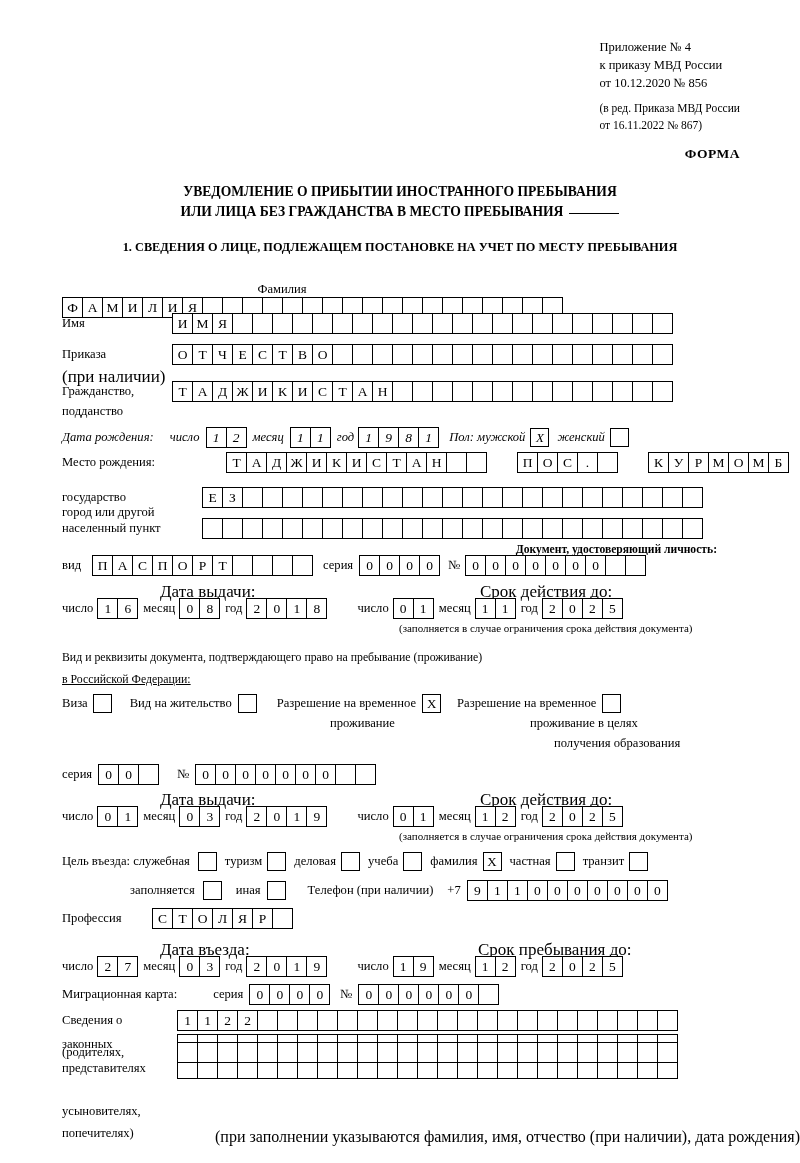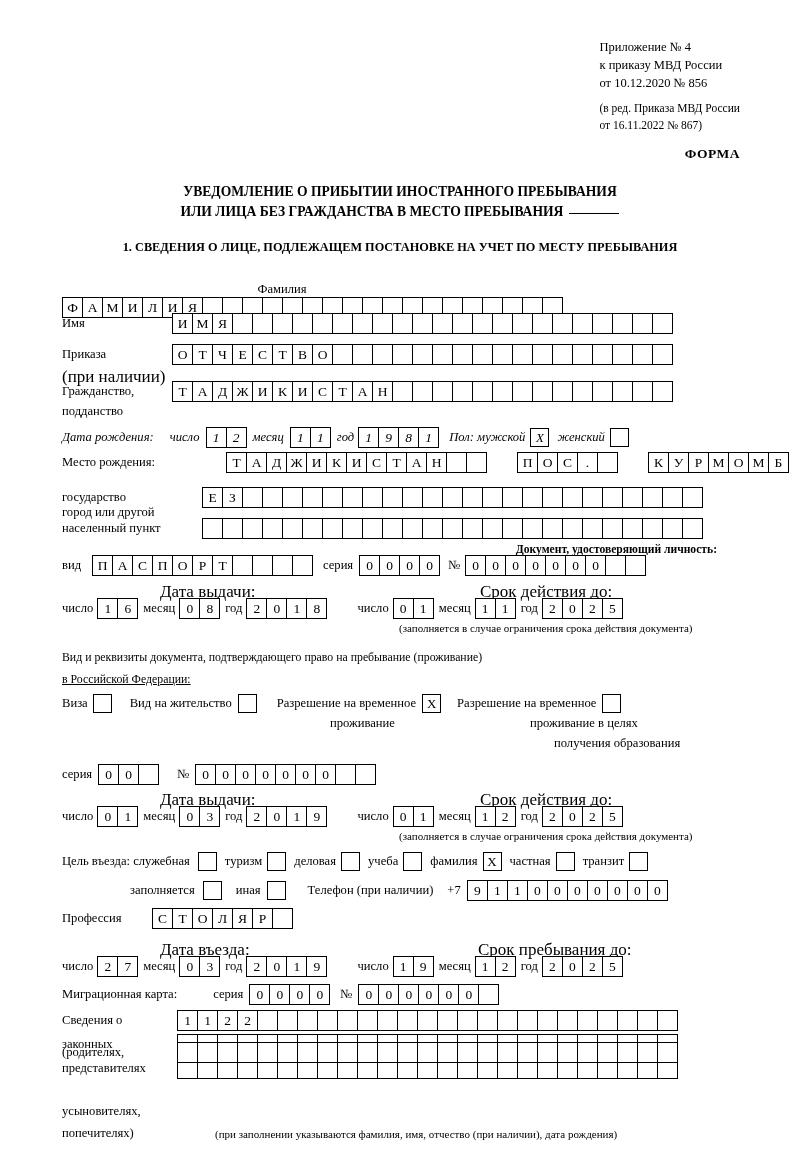--- a/index.html
+++ b/index.html
@@ -749,16 +749,16 @@
       </span>
   </div>
   <div class="row" style="top:1104px;left:62px;">
     <span class="lbl">усыновителях,</span>
   </div>
   <div class="row" style="top:1126px;left:62px;">
     <span class="lbl">попечителях)</span>
   </div>
 
   <div class="row" style="top:1128px;left:215px;">
-    <span class="lbl" style="font-size:11px;font-family:Liberation Serif, serif;">(при заполнении указываются фамилия, имя, отчество (при наличии), дата рождения)</span>
+    <span class="lbl" style="font-size:16px;font-family:Liberation Serif, serif;">(при заполнении указываются фамилия, имя, отчество (при наличии), дата рождения)</span>
   </div>
 
 </div>
 
 </body></html>

